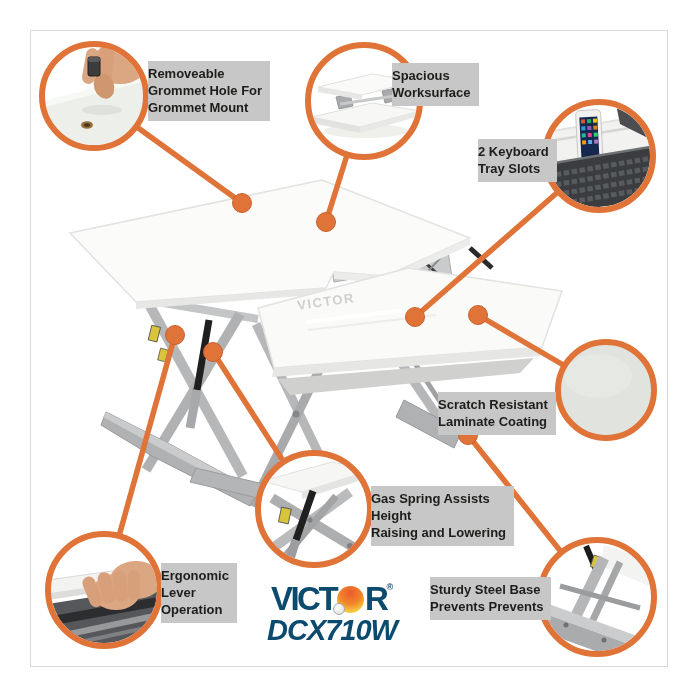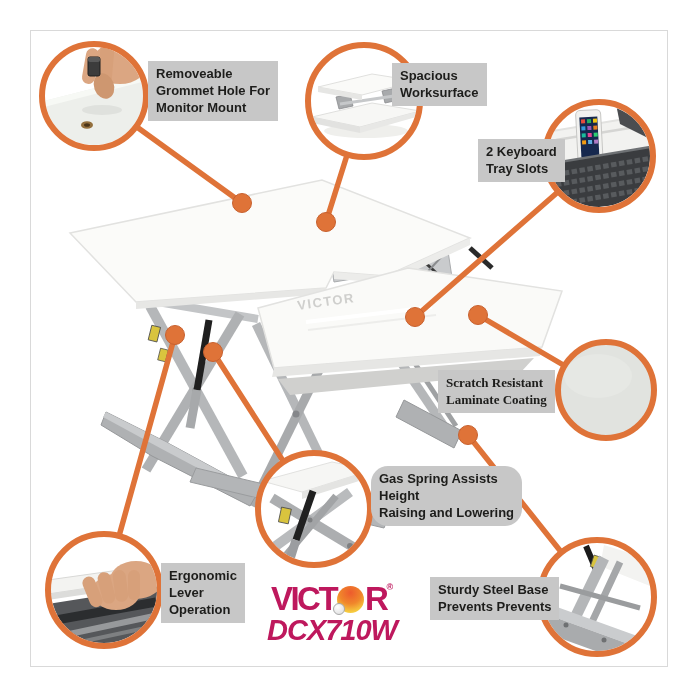--- a/index.html
+++ b/index.html
@@ -13,31 +13,31 @@
     overflow:hidden;font-family:"Liberation Sans",sans-serif;
   }
   .frame{
     position:absolute;left:30px;top:30px;width:636px;height:635px;
     background:#ffffff;border:1px solid #D9D9D9;
   }
   svg.scene{position:absolute;left:0;top:0;}
   .label{
     position:absolute;background:var(--label-bg);color:var(--label-text);
     font-weight:bold;font-size:13px;line-height:17px;
-    padding:4px 8px 5px 8px;white-space:nowrap;
+    padding:4px 8px 5px 0;white-space:nowrap;
   }
   #label-grommet{left:148px;top:61px;}
   #label-worksurface{left:392px;top:63px;}
   #label-keyboard{left:458px;top:139px;margin-left:20px;}
-  #label-laminate{left:438px;top:370px;font-family:Liberation Serif, serif;}
-  #label-gas{left:371px;top:466px;border-radius:17px;}
+  #label-laminate{left:438px;top:392px;}
+  #label-gas{left:371px;top:486px;}
   #label-lever{left:161px;top:563px;}
   #label-steel{left:422px;top:577px;margin-left:8px;}
   .brand{
-    position:absolute;left:252px;top:581px;width:160px;text-align:center;color:#be185d;
+    position:absolute;left:252px;top:581px;width:160px;text-align:center;color:#0c4a6e;
   }
   .brand .wordmark{
     display:flex;justify-content:center;align-items:center;height:34px;
   }
   .brand .wm-txt{
     font-weight:bold;font-size:33px;letter-spacing:-2.5px;line-height:33px;
   }
   .brand .sphere{
     position:relative;width:27px;height:27px;border-radius:50%;margin:0 1px;top:1px;
     background:radial-gradient(circle at 50% 25%, #ED5B2D 0%, #F0862B 45%, #F6C93E 78%, #FADD5C 100%);
@@ -281,21 +281,21 @@
           <circle cx="566" cy="625" r="2.5" fill="#6E7072"></circle>
         </g>
       </g>
       <circle cx="597" cy="597" r="57" fill="none" style="stroke:var(--accent)" stroke-width="6"></circle>
     </g>
   </svg>
 
   <div class="label" id="label-grommet">
     <div>Removeable</div>
     <div>Grommet Hole For</div>
-    <div>Monitor Mount</div>
+    <div>Grommet Mount</div>
   </div>
   <div class="label" id="label-worksurface">
     <div>Spacious</div>
     <div>Worksurface</div>
   </div>
   <div class="label" id="label-keyboard">
     <div>2 Keyboard</div>
     <div>Tray Slots</div>
   </div>
   <div class="label" id="label-laminate">

